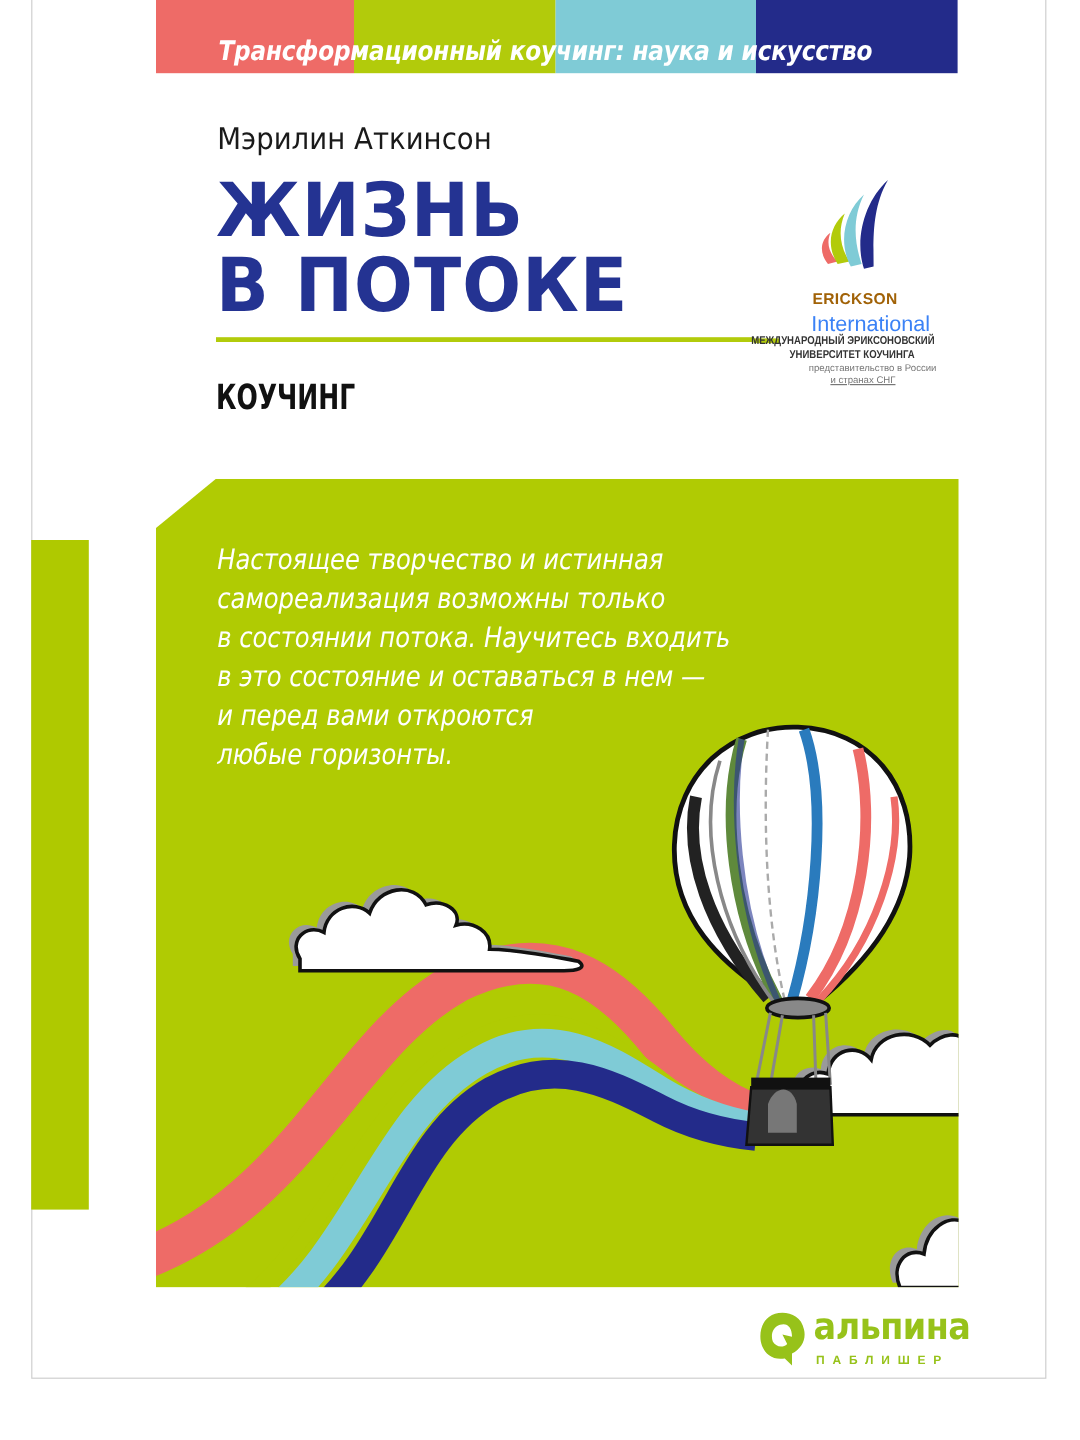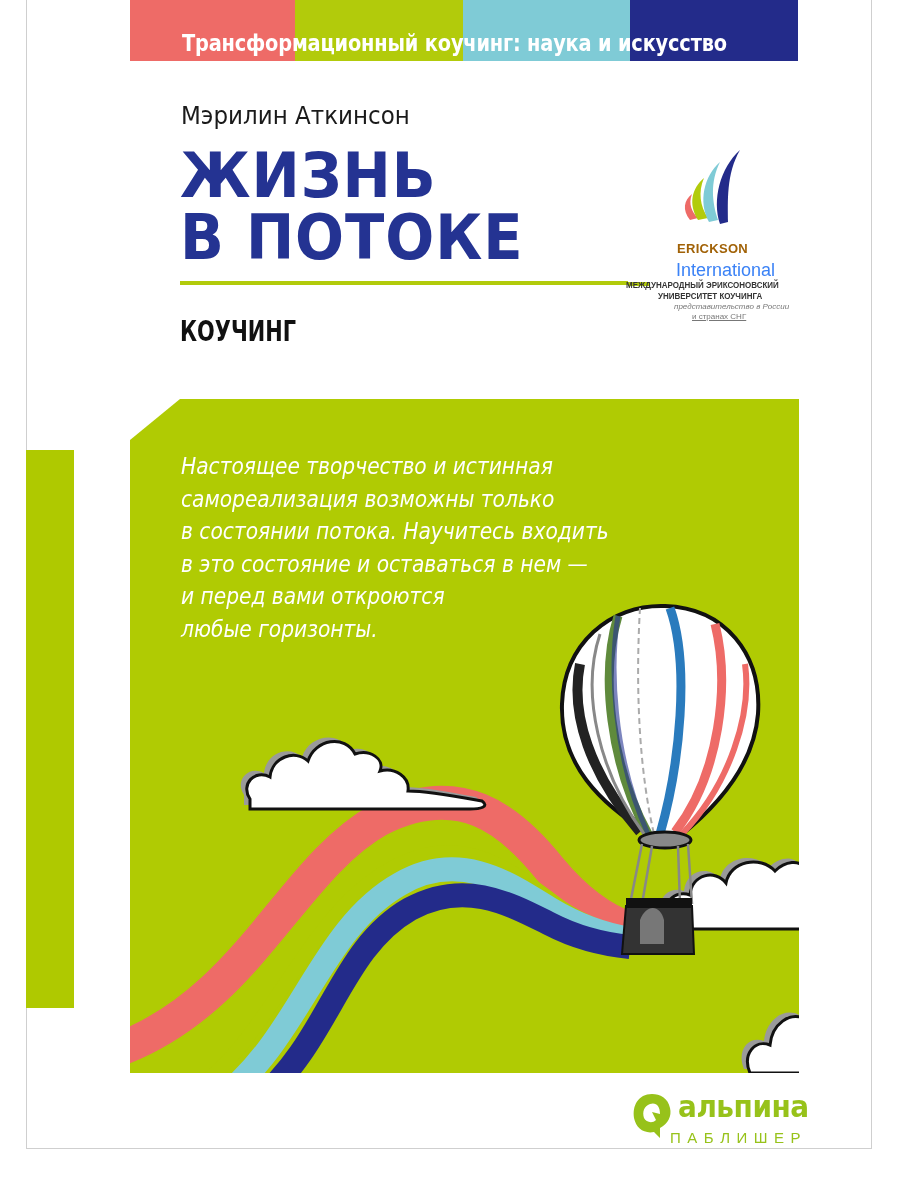--- a/index.html
+++ b/index.html
@@ -4,21 +4,21 @@
 <style>
   * { box-sizing: border-box; margin: 0; padding: 0; }
   html, body { width: 900px; height: 1200px; background: #ffffff; overflow: hidden; }
   body { position: relative; font-family: "Liberation Sans", sans-serif; }
 
   .page-border {
     position: absolute; left: 26px; top: -1px; width: 846px; height: 1150px;
     border: 1px solid #cfcfcf; background: #ffffff;
   }
 
-  .series-band { position: absolute; left: 130px; top: 0; width: 668px; height: 70px; }
+  .series-band { position: absolute; left: 130px; top: 0; width: 668px; height: 70px; font-style: italic; }
   .series-band .stripe { position: absolute; top: 0; height: 61px; }
   .series-title {
     position: absolute; left: 52px; top: 30px; white-space: nowrap;
     color: #ffffff; font-weight: bold; font-size: 22.5px; letter-spacing: -0.2px;
     font-family: "DejaVu Sans", sans-serif; transform: scaleX(0.86); transform-origin: left top;
   }
 
   .author {
     position: absolute; left: 181px; top: 101px; font-size: 25px; color: #1a1a1a;
     font-family: "DejaVu Sans", sans-serif; transform: scaleX(0.92); transform-origin: left top;
@@ -36,21 +36,21 @@
 
   .erickson { position: absolute; left: 612px; top: 140px; width: 210px; height: 190px; }
   .erickson-word {
     position: absolute; left: 65px; top: 101px; font-size: 13px; font-weight: bold; color: #a16207;
     letter-spacing: 0.3px;
     text-align: center;
   }
   .erickson-int { position: absolute; left: 64px; top: 120px; font-size: 18px; color: #3b82f6; }
   .erickson-line1 { position: absolute; left: 14px; top: 139px; font-size: 9.5px; font-weight: bold; color: #333; white-space: nowrap; transform: scaleX(0.84); transform-origin: left top; }
   .erickson-line2 { position: absolute; left: 46px; top: 150px; font-size: 9.5px; font-weight: bold; color: #333; white-space: nowrap; transform: scaleX(0.84); transform-origin: left top; }
-  .erickson-line3 { position: absolute; left: 62px; top: 162px; font-size: 8px; color: #777; white-space: nowrap; font-style: italic; }
+  .erickson-line3 { position: absolute; left: 62px; top: 162px; font-size: 8px; color: #777; white-space: nowrap; }
   .erickson-line4 { position: absolute; left: 80px; top: 172px; font-size: 8px; color: #777; white-space: nowrap; text-decoration: underline; }
   .erickson-bar { position: absolute; left: 628px; top: 282px; width: 22px; height: 4px; background: #b2cb0b; }
 
   .left-bar { position: absolute; left: 26px; top: 450px; width: 48px; height: 558px; background: #afc900; }
 
   .green-panel {
     position: absolute; left: 130px; top: 399px; width: 669px; height: 674px; background: #b0cb03;
     clip-path: polygon(50px 0, 100% 0, 100% 100%, 0 100%, 0 41px);
   }
   .illustration { position: absolute; left: 0; top: 0; }
@@ -61,21 +61,21 @@
     transform: scaleX(0.86); transform-origin: left top; white-space: nowrap;
   }
   .blurb div { height: 32.5px; }
 
   .publisher { position: absolute; left: 630px; top: 1088px; width: 170px; height: 60px; }
   .pub-name {
     position: absolute; left: 48px; top: 0px; font-size: 31px; font-weight: bold; color: #97c21a;
     font-family: "DejaVu Sans", sans-serif; transform: scaleX(0.9); transform-origin: left top; letter-spacing: -0.5px;
   }
   .pub-sub {
-    position: absolute; left: 40px; top: 41px; font-size: 15px; font-weight: normal; color: #97c21a;
+    position: absolute; left: 50px; top: 41px; font-size: 10px; font-weight: bold; color: #97c21a;
     letter-spacing: 6.5px; white-space: nowrap;
   }
 </style>
 </head>
 <body>
 
 <div class="page-border"></div>
 
 <div class="series-band">
   <div class="stripe" style="left:0;width:165px;background:#ee6b67"></div>

